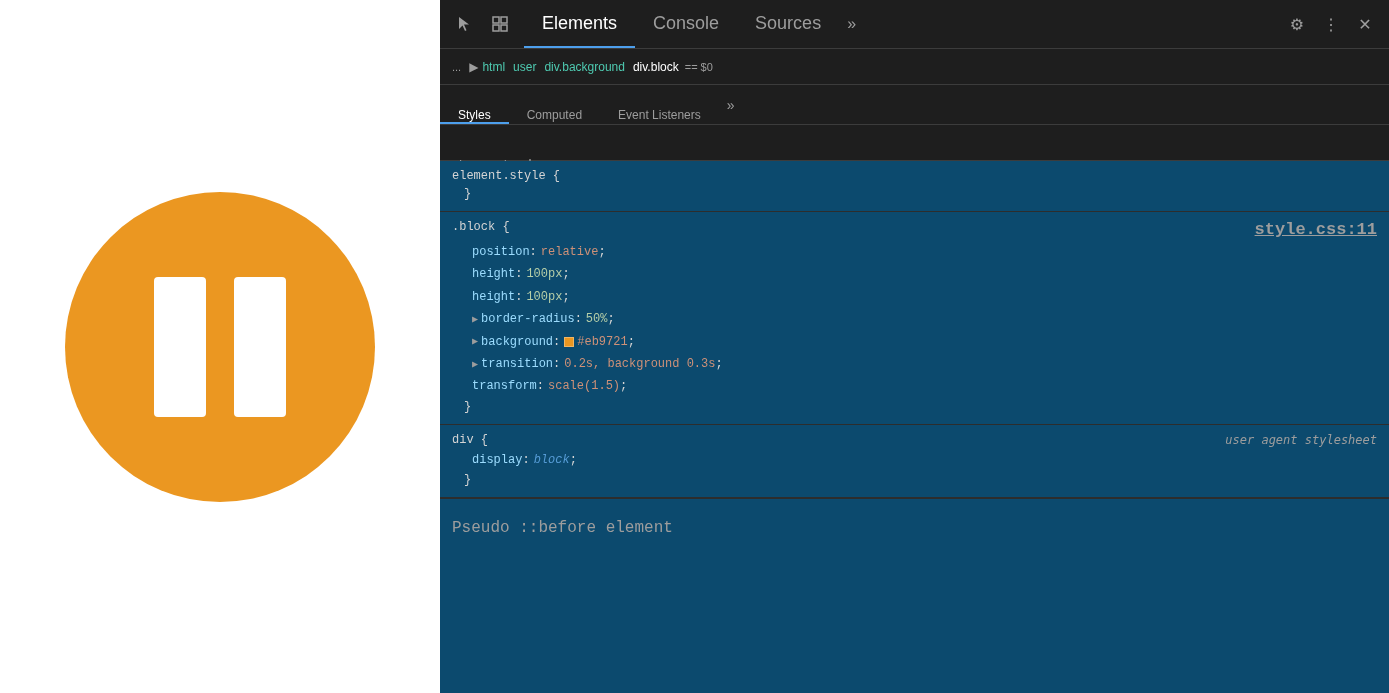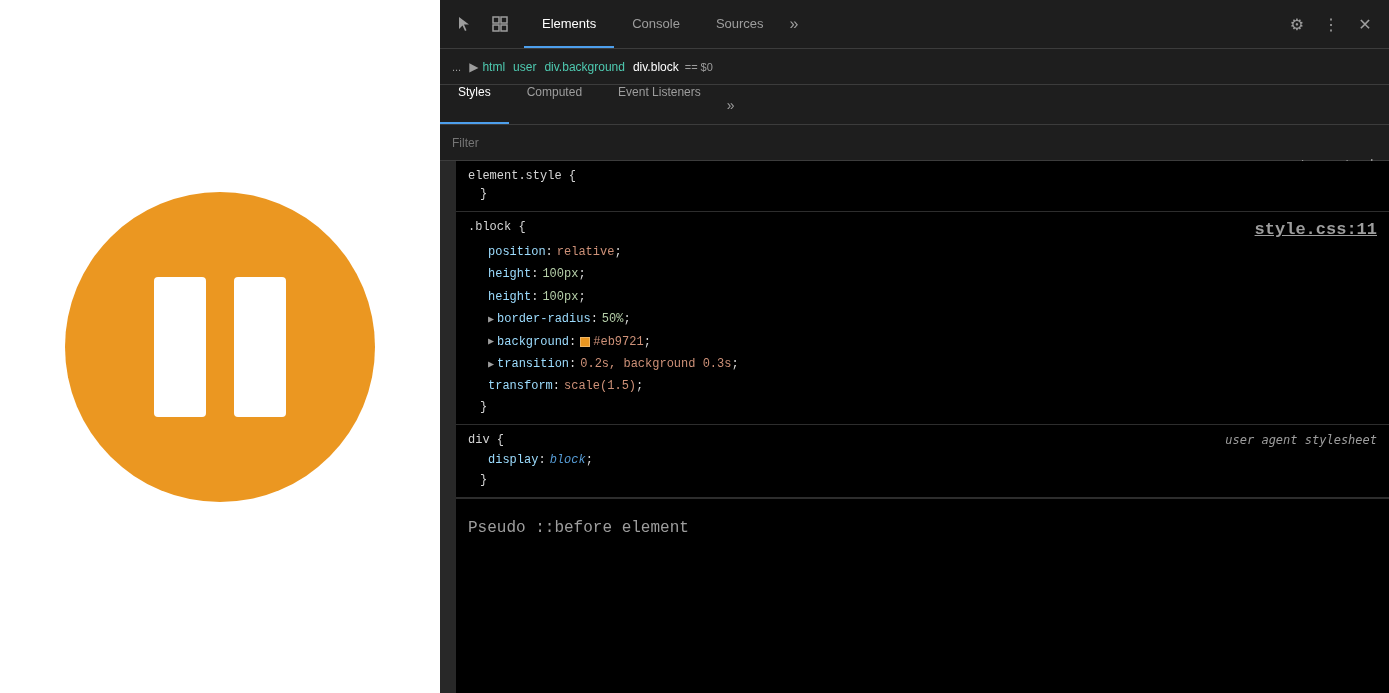--- a/index.html
+++ b/index.html
@@ -83,21 +83,21 @@
     .toolbar-tabs {
       display: flex;
       align-items: stretch;
       height: 100%;
     }
 
     .toolbar-tab {
       padding: 16px 18px;
       display: flex;
       align-items: center;
-      font-size: 13px;
+      font-size: 18px;
       color: #9d9d9d;
       cursor: pointer;
       border-bottom: 2px solid transparent;
       white-space: nowrap;
     }
 
     .toolbar-tab.active {
       color: #ffffff;
       border-bottom: 2px solid #4d9fec;
     }
@@ -178,21 +178,21 @@
       background: #1e1e1e;
       display: flex;
       align-items: stretch;
       border-bottom: 1px solid #3c3c3c;
       flex-shrink: 0;
     }
 
     .styles-tab {
       padding: 0 18px;
       display: flex;
-      align-items: flex-start;
+      align-items: flex-end;
       font-size: 12px;
       color: #9d9d9d;
       cursor: pointer;
       border-bottom: 2px solid transparent;
       white-space: nowrap;
     }
 
     .styles-tab.active {
       color: #ffffff;
       border-bottom: 2px solid #4d9fec;
@@ -245,24 +245,23 @@
     .filter-plus {
       color: #9d9d9d;
       font-size: 18px;
       cursor: pointer;
     }
 
     
     .styles-content {
       flex: 1;
       overflow-y: auto;
-      background: #000000;
+      background: #0c4a6e;
       font-family: 'Consolas', 'Courier New', monospace;
       font-size: 12px;
-      margin-left: 16px;
     }
 
     .styles-content::-webkit-scrollbar {
       width: 8px;
       background: #1e1e1e;
     }
 
     .styles-content::-webkit-scrollbar-thumb {
       background: #4c4c4c;
     }
@@ -456,21 +455,20 @@
       </div>
       <div class="styles-tab">
         <span>Event Listeners</span>
       </div>
       <div class="styles-tab-more">
         <span>»</span>
       </div>
     </div>
 
     <div class="filter-bar">
-      <input class="filter-input" type="text" placeholder="Filter" style="">
       <div class="filter-actions">
         <span class="filter-action-btn">:hov</span>
         <span class="filter-action-btn">.cls</span>
         <span class="filter-plus">+</span>
       </div>
     </div>
 
     <div class="styles-content">
 
       <div class="rule-block">

